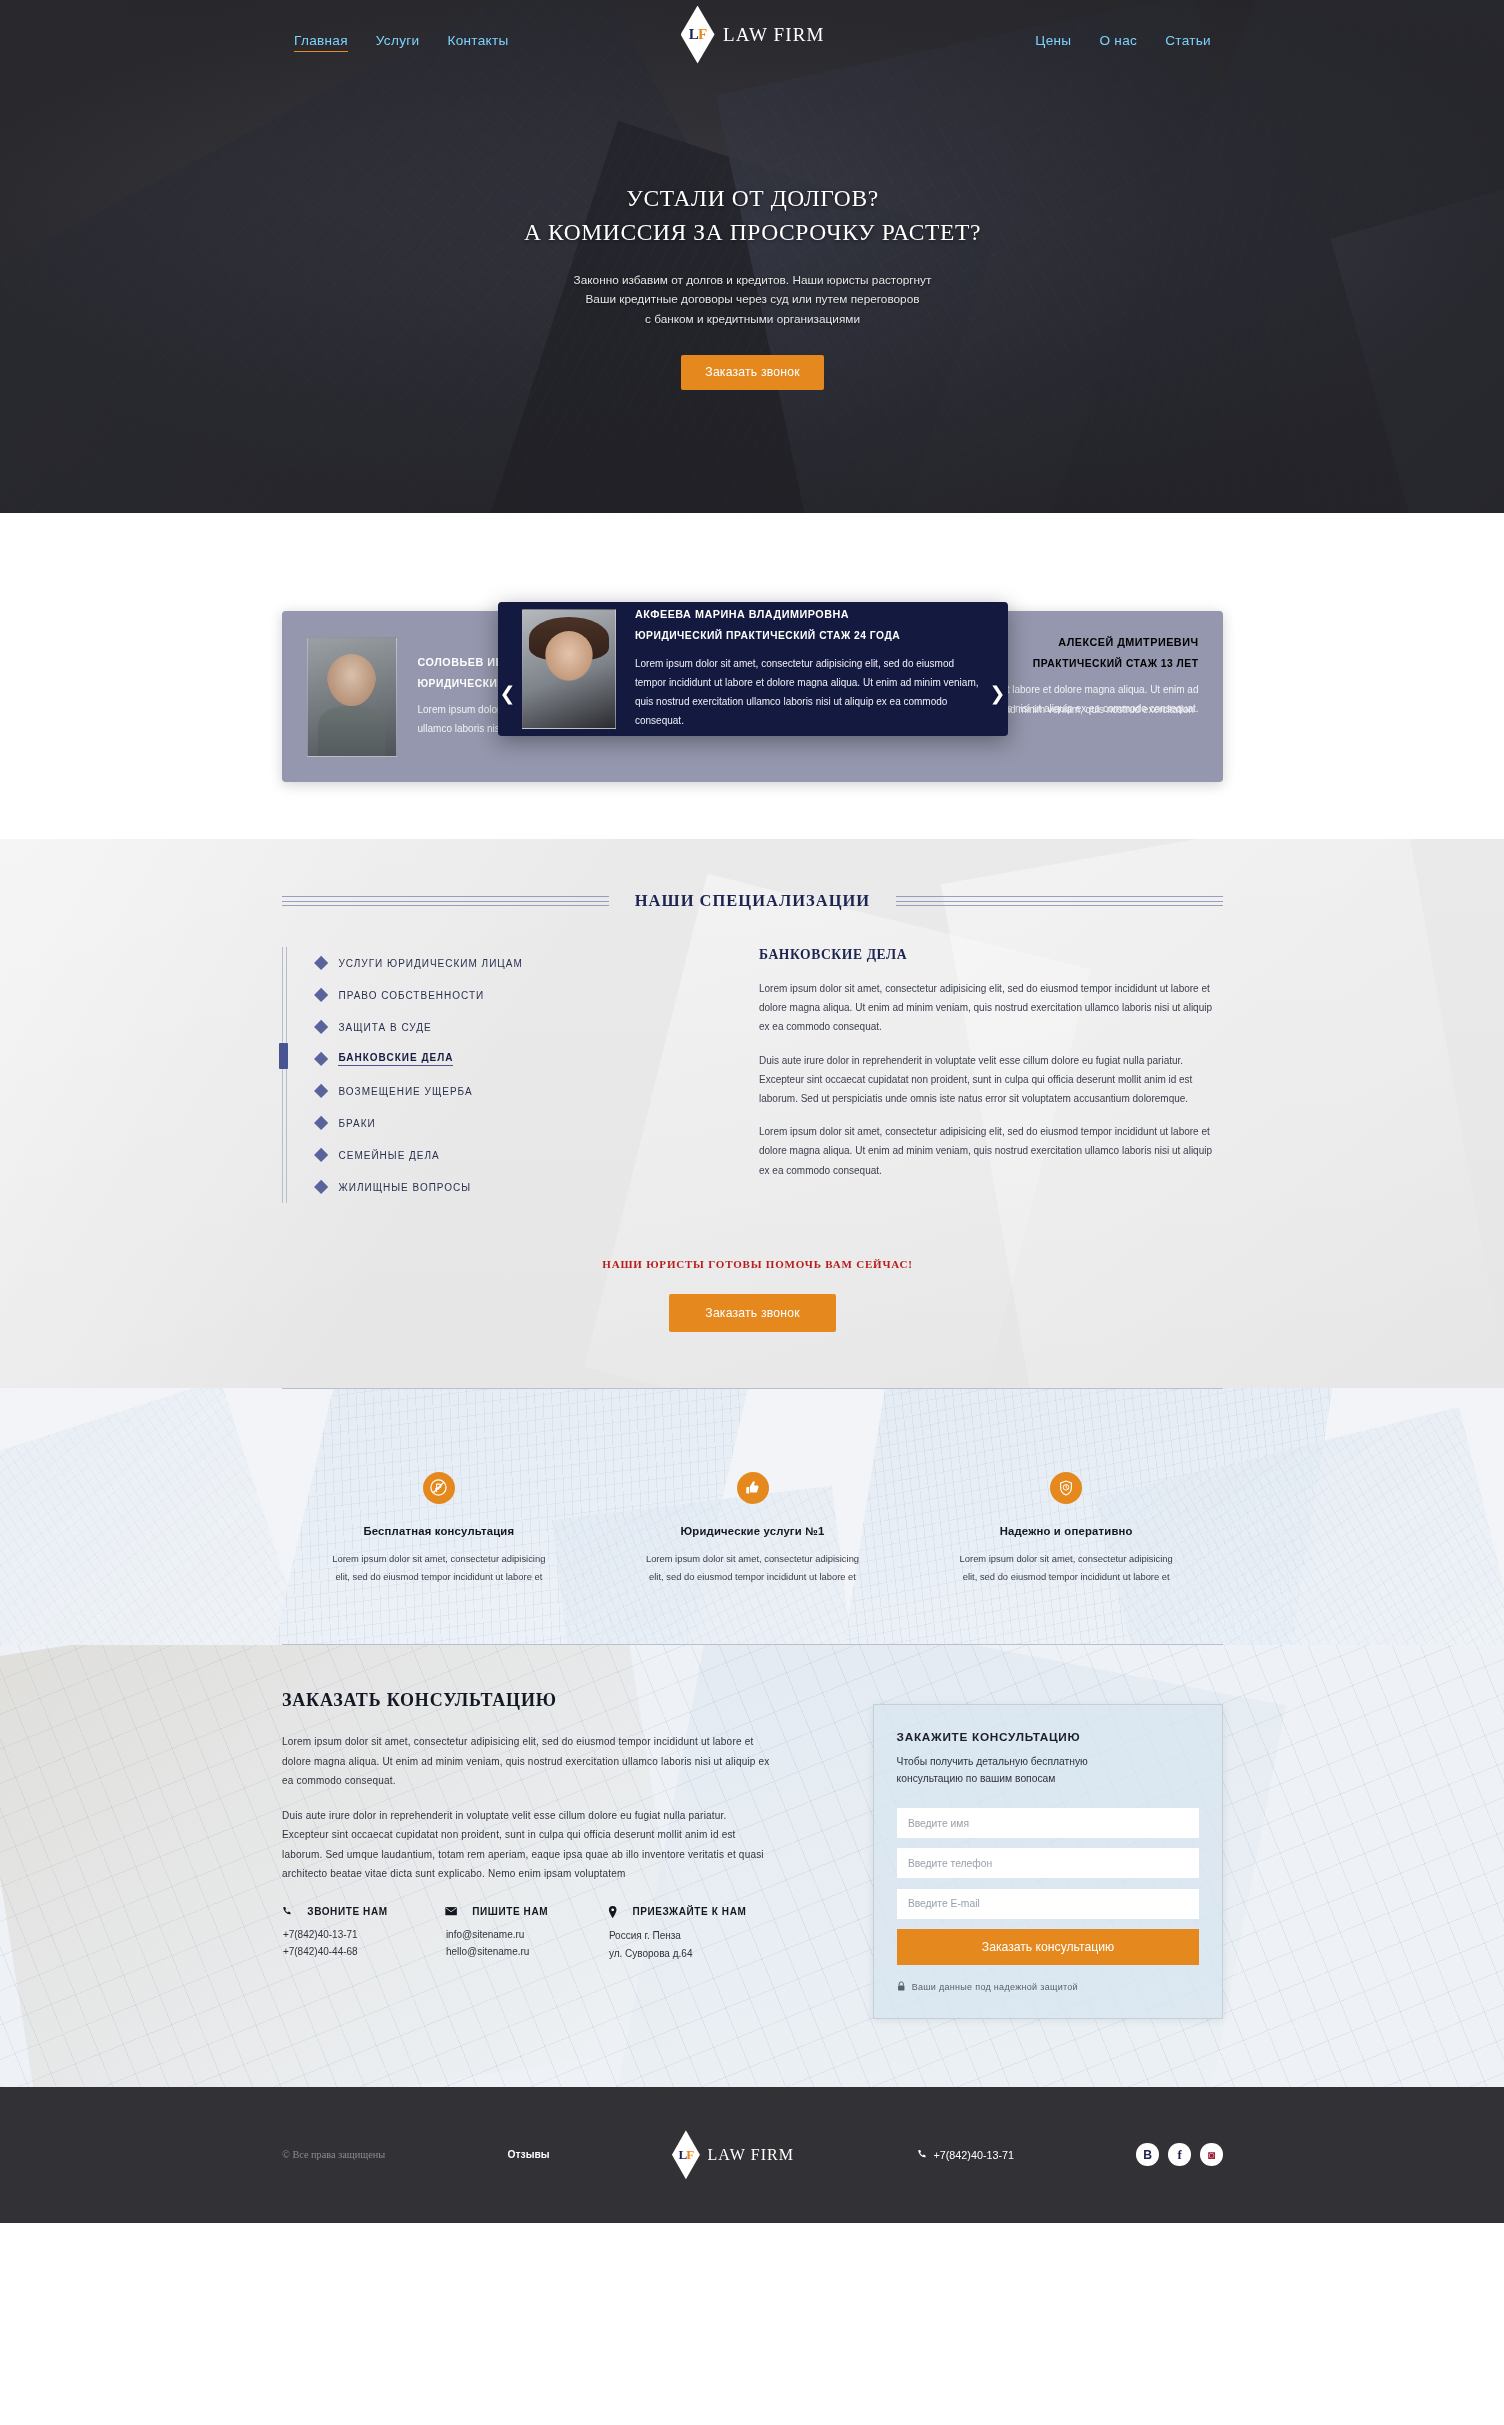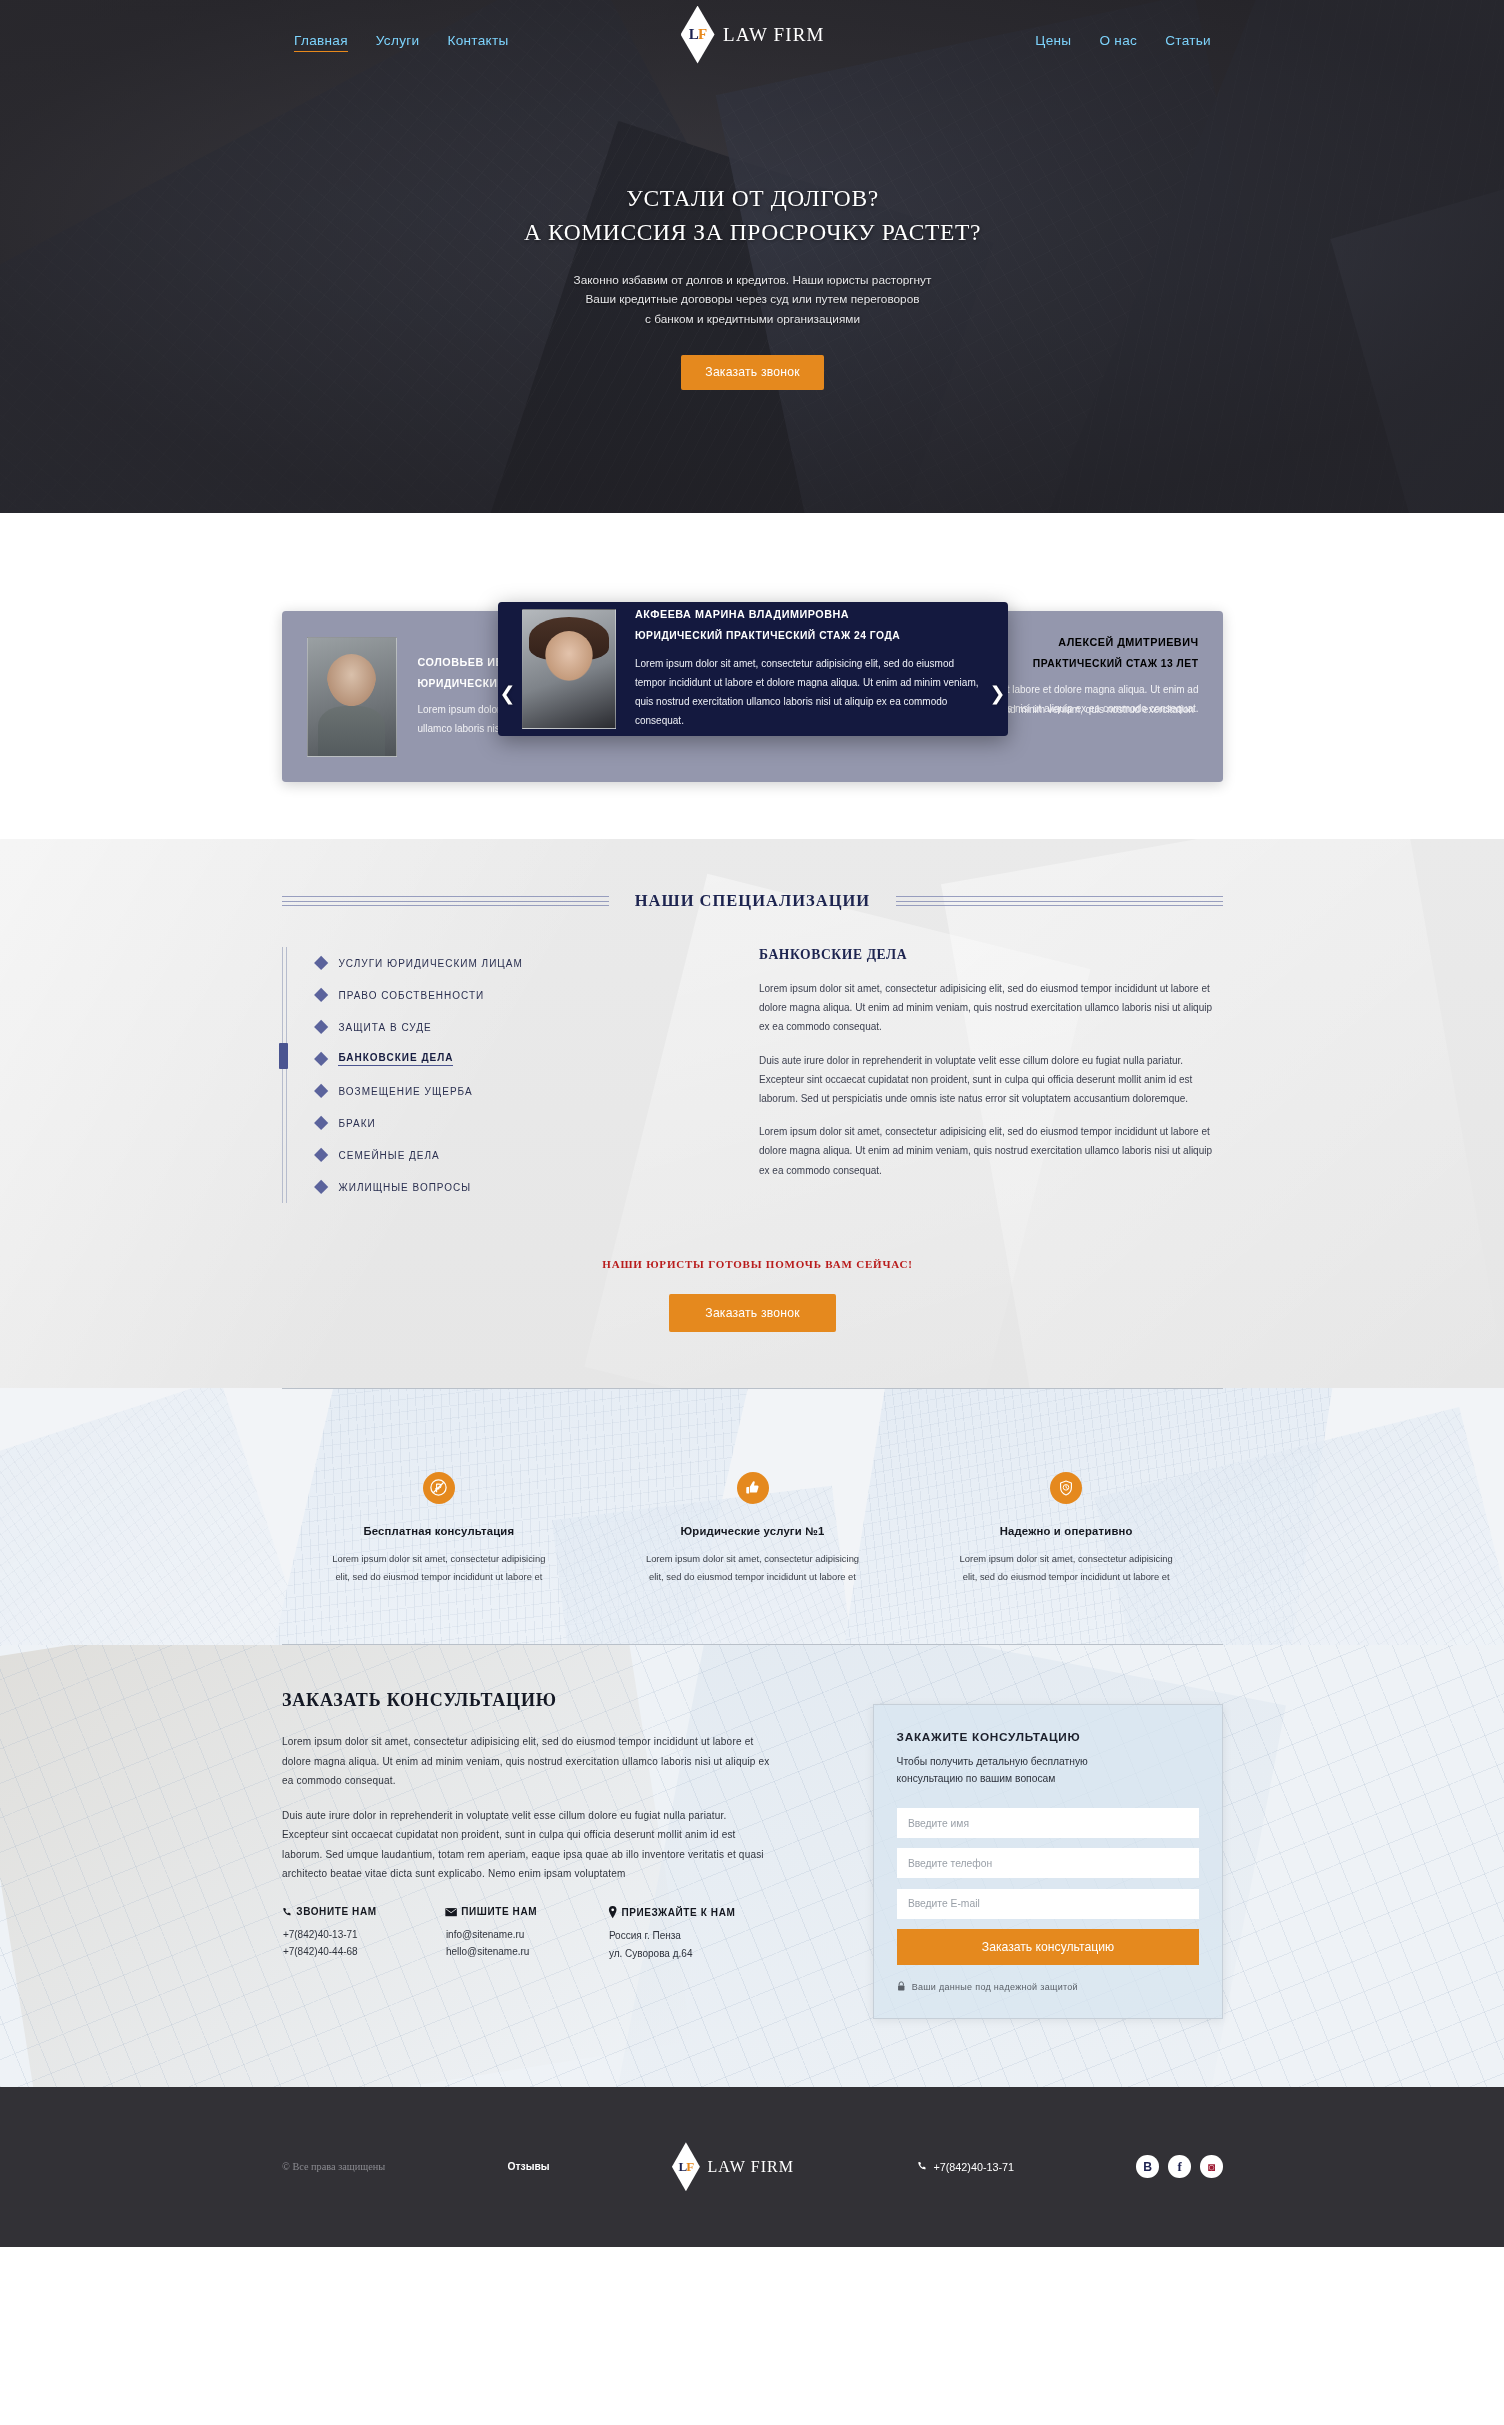--- a/index.html
+++ b/index.html
@@ -423,21 +423,21 @@
   .consult-left h2 {
     font-family: "Liberation Serif", serif;
     color: #141824; font-size: 18px; letter-spacing: 0.8px; font-weight: 700; margin-bottom: 21px;
   }
   .consult-left p {
     font-size: 10px; line-height: 1.95; color: #2f333d; margin-bottom: 15px; letter-spacing: 0.2px;
   }
   .contacts { display:flex; margin-top: 22.6px; }
   .contact-col { flex: 1; }
   .contact-col .ch {
-    display:flex; align-items:center; gap: 4px;
+    display:flex; gap: 15px;
     font-size: 10px; font-weight:700; color: #14171f; letter-spacing: 0.6px; margin-bottom: 8.5px;
   }
   .contact-col .ch svg { display:block; }
   .contact-col .cv { font-size: 10px; line-height: 1.75; color: #2f333d; padding-left: 0.9px; }
 
   .form-panel {
     position: relative; z-index: 3;
     width: 350px; margin-left: auto;
     background: rgba(215,229,240,.72);
     border: 0.9px solid #c6cfd8;
@@ -466,21 +466,21 @@
     font-size: 12.2px; font-family: "Liberation Sans", sans-serif;
     margin-top: 4.7px;
   }
   .form-panel .secure {
     display:flex; align-items:center; gap:6.6px;
     margin-top: 16px; font-size: 9px; color: #5a6068; letter-spacing:0.3px;
   }
 
   
   .footer {
-    height: 160px;
+    height: 136px;
     background: #323136;
     display: flex; align-items: center;
   }
   .footer-inner {
     width: 941px; margin: 0 auto;
     display: flex; align-items: center; justify-content: space-between;
   }
   .footer .copy { font-family: "Liberation Serif", serif; color: #8a8a90; font-size: 10.3px; }
   .footer .rev { color: #ffffff; font-size: 10.3px; font-weight: 700; cursor:pointer; }
   .footer .logo-block-f { display:flex; align-items:center; gap: 7.5px; }

